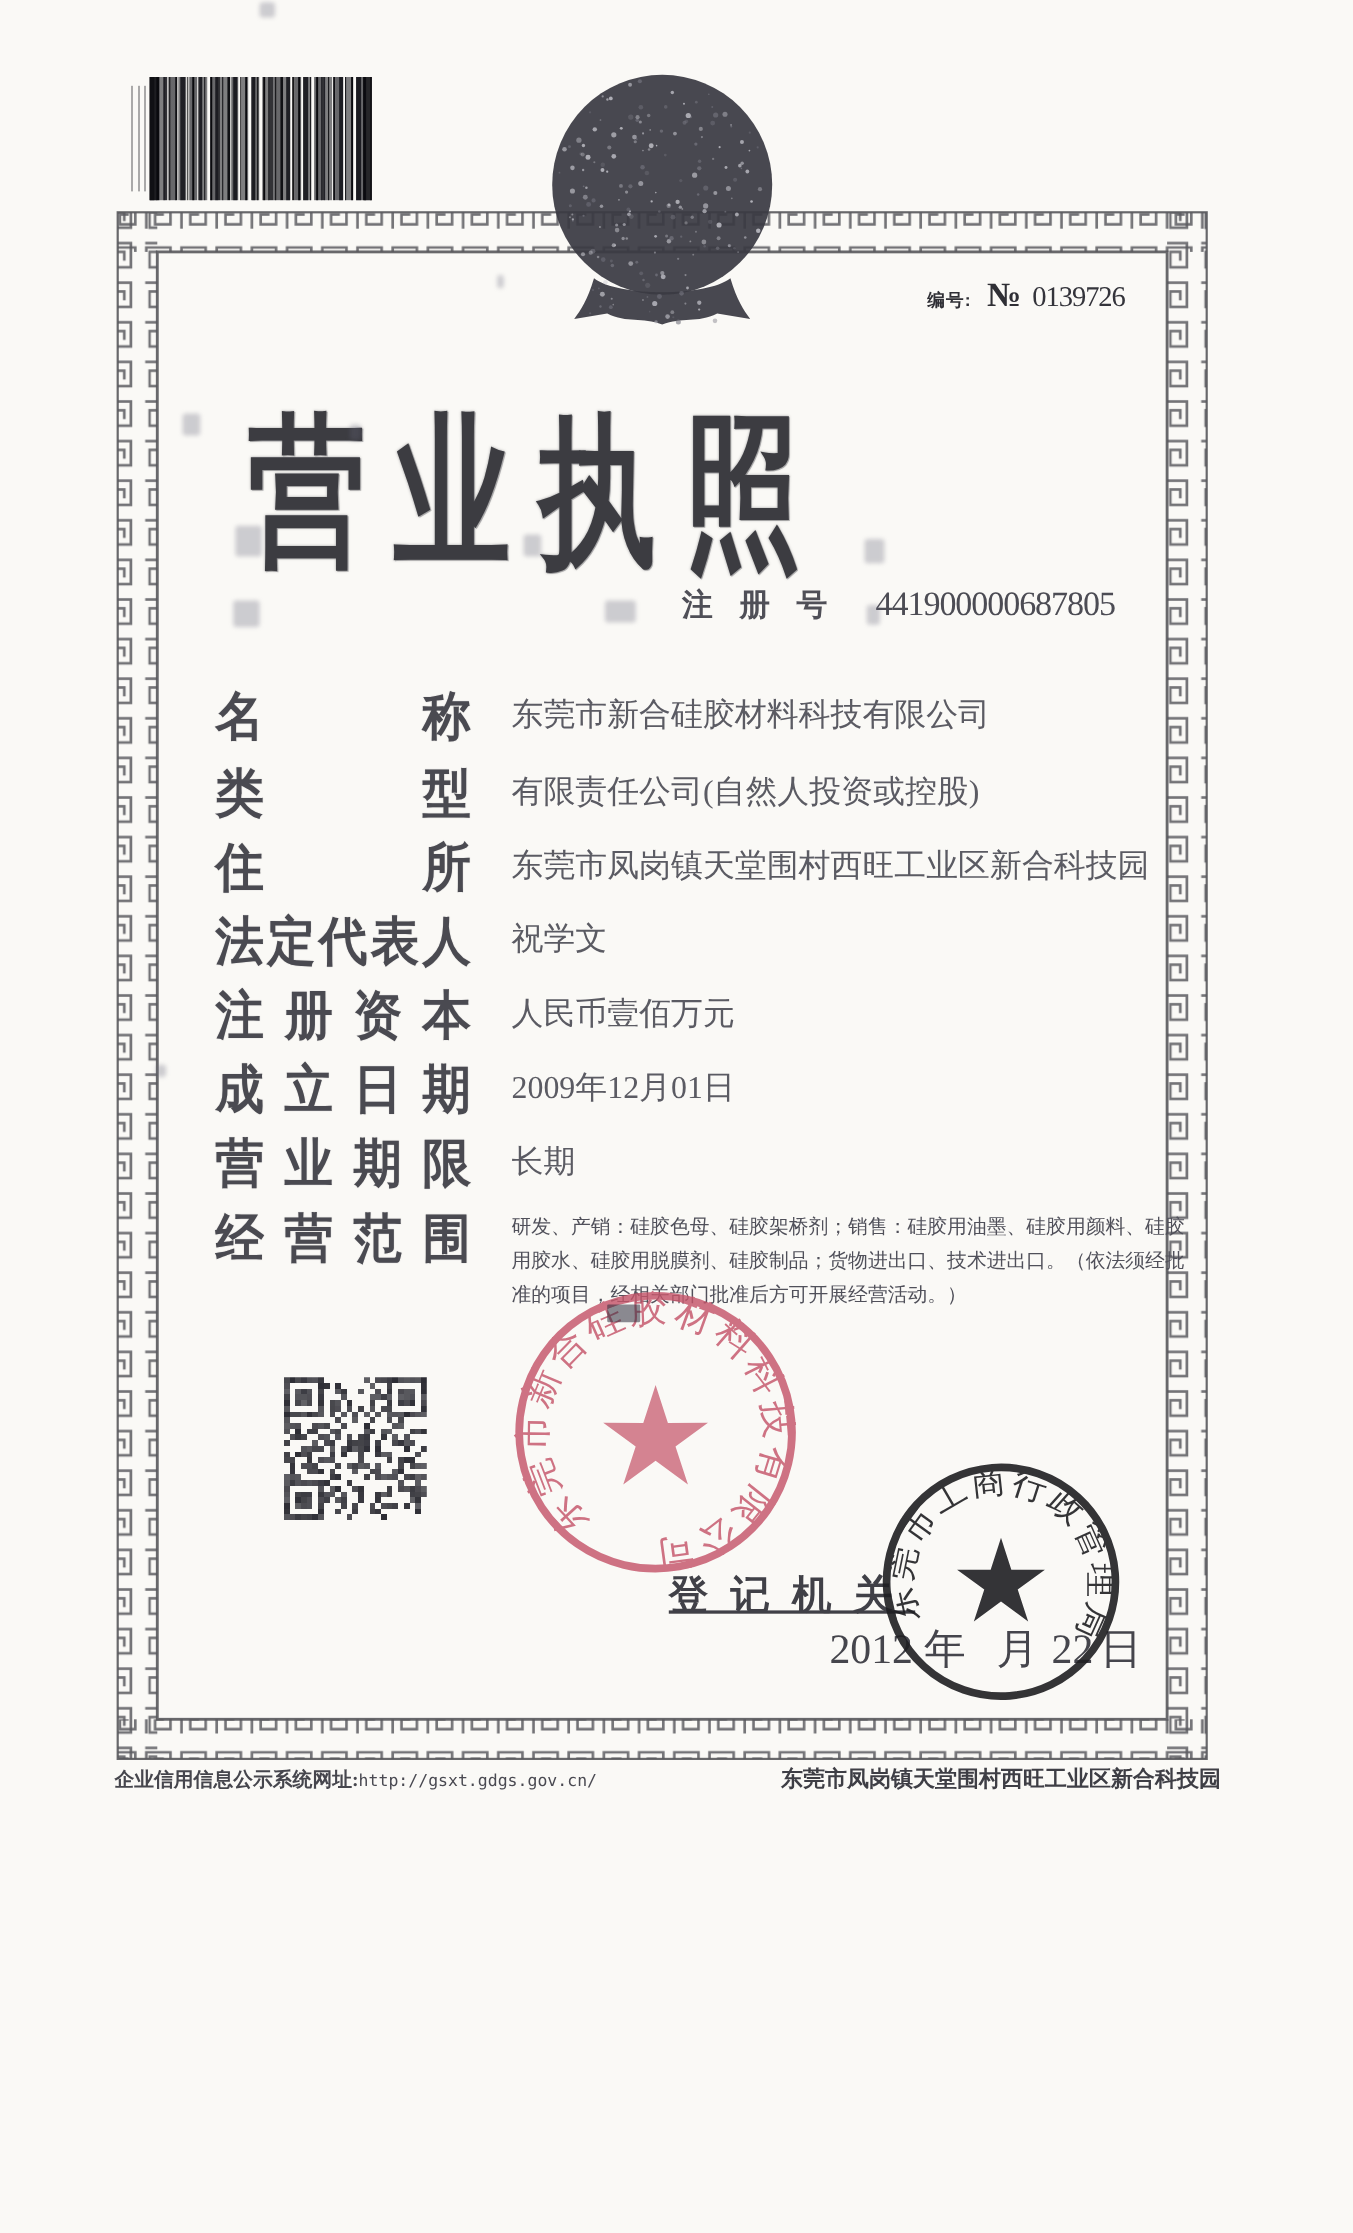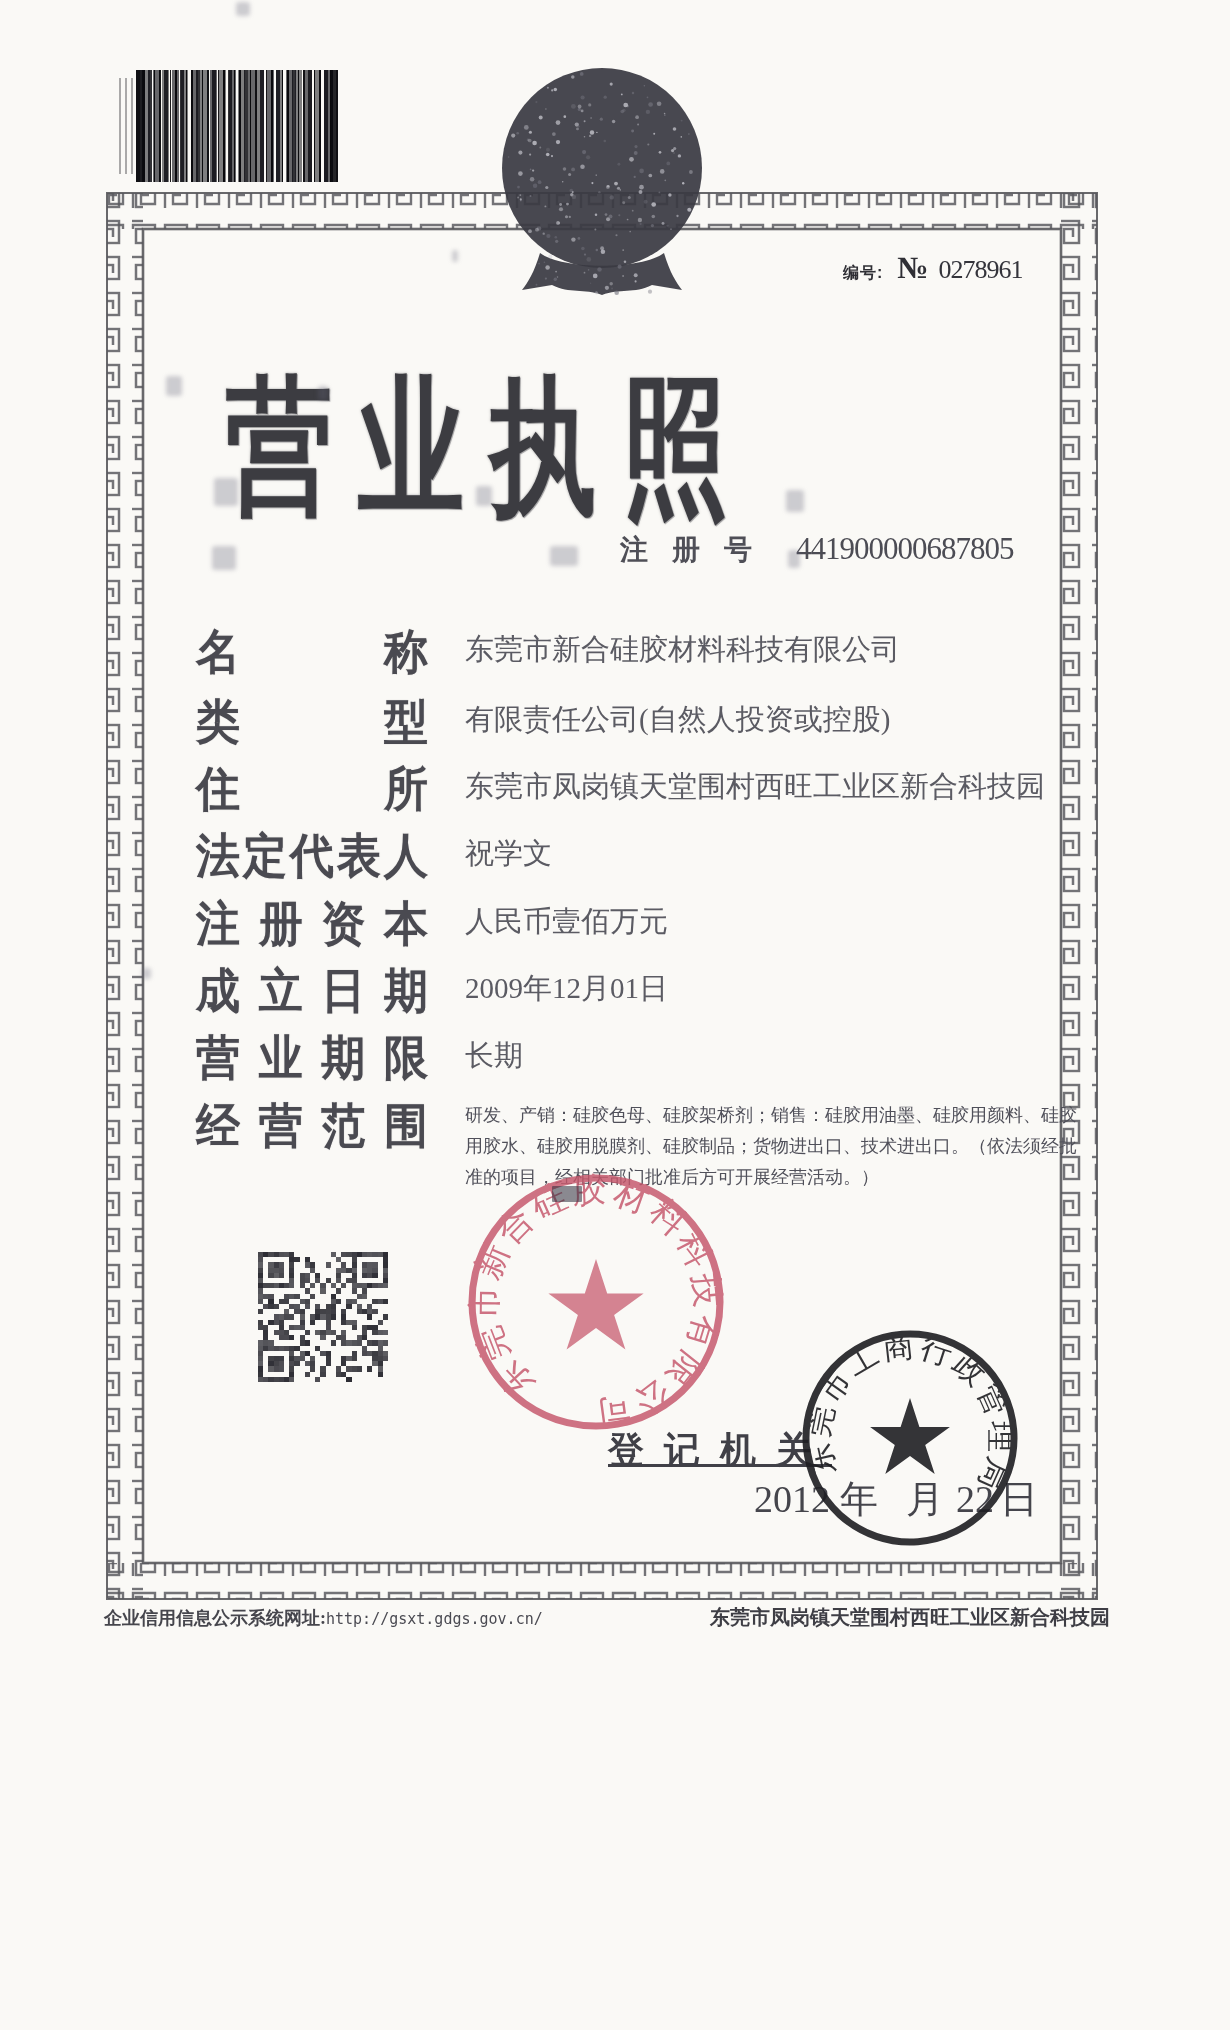--- a/index.html
+++ b/index.html
@@ -294,21 +294,21 @@
         <circle cx="140.7" cy="152.7" r="0.88" fill="#cbcbd2" opacity="0.38"></circle>
         <circle cx="28.8" cy="141.4" r="1.05" fill="#cbcbd2" opacity="0.67"></circle>
         <circle cx="146.1" cy="66.6" r="1.01" fill="#cbcbd2" opacity="0.43"></circle>
         <circle cx="104.9" cy="74.4" r="0.71" fill="#cbcbd2" opacity="0.80"></circle>
         <circle cx="37.7" cy="82.5" r="1.84" fill="#cbcbd2" opacity="0.35"></circle>
         <circle cx="176.3" cy="105.4" r="1.88" fill="#74747e" opacity="0.48"></circle>
       </g>
   </svg>
 
   <div class="serial">
-    <span class="lab">编号:</span><span class="numero">№</span><span class="digits">0278961</span>
+    <span class="lab">编号:</span><span class="numero">№</span><span class="digits">0139726</span>
   </div>
 
   <div class="title">营业执照</div>
 
   <div class="regline">
     <span class="lab">注册号</span><span class="val">441900000687805</span>
   </div>
 
   <div class="frow" style="top:620px">
     <div class="flabel">名称</div>

